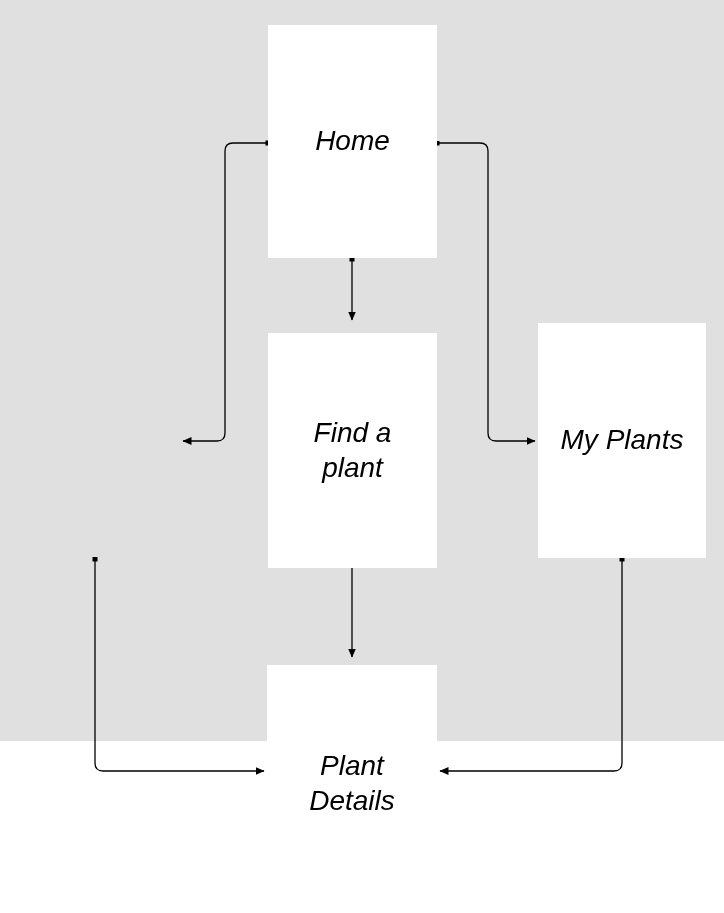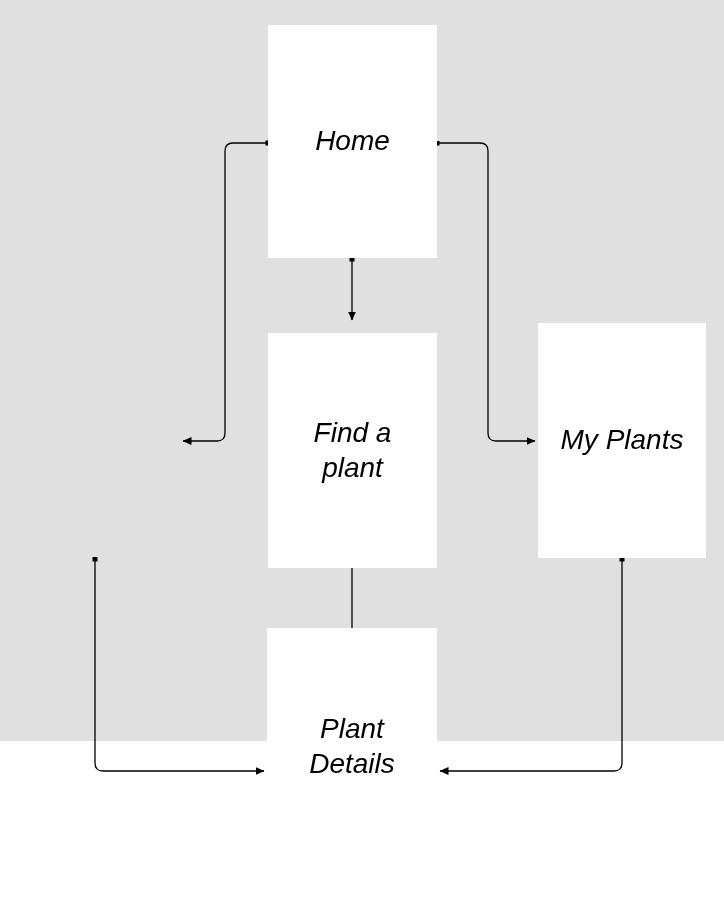--- a/index.html
+++ b/index.html
@@ -29,21 +29,21 @@
     text-align: center;
     color: #000000;
     font-size: 28px;
     line-height: 1.22;
   }
   .node .label { display: inline-block; }
   .node--home           { left: 268px; top: 25px;  width: 169px; height: 233px; }
   .node--whats-in-season{ left: 10px;  top: 323px; width: 170px; height: 235px; }
   .node--find-a-plant   { left: 268px; top: 333px; width: 169px; height: 235px; }
   .node--my-plants      { left: 538px; top: 323px; width: 168px; height: 235px; }
-  .node--plant-details  { left: 267px; top: 628px; width: 170px; height: 237px; }
+  .node--plant-details  { left: 267px; top: 665px; width: 170px; height: 237px; }
   .node--whats-in-season .label { max-width: 132px; }
   .node--find-a-plant   .label { max-width: 110px; }
   .node--plant-details  .label { max-width: 122px; }
   .edge { fill: none; stroke: #000000; stroke-width: 1.3px; }
 </style>
 </head>
 <body>
 
 <div class="canvas">
 

